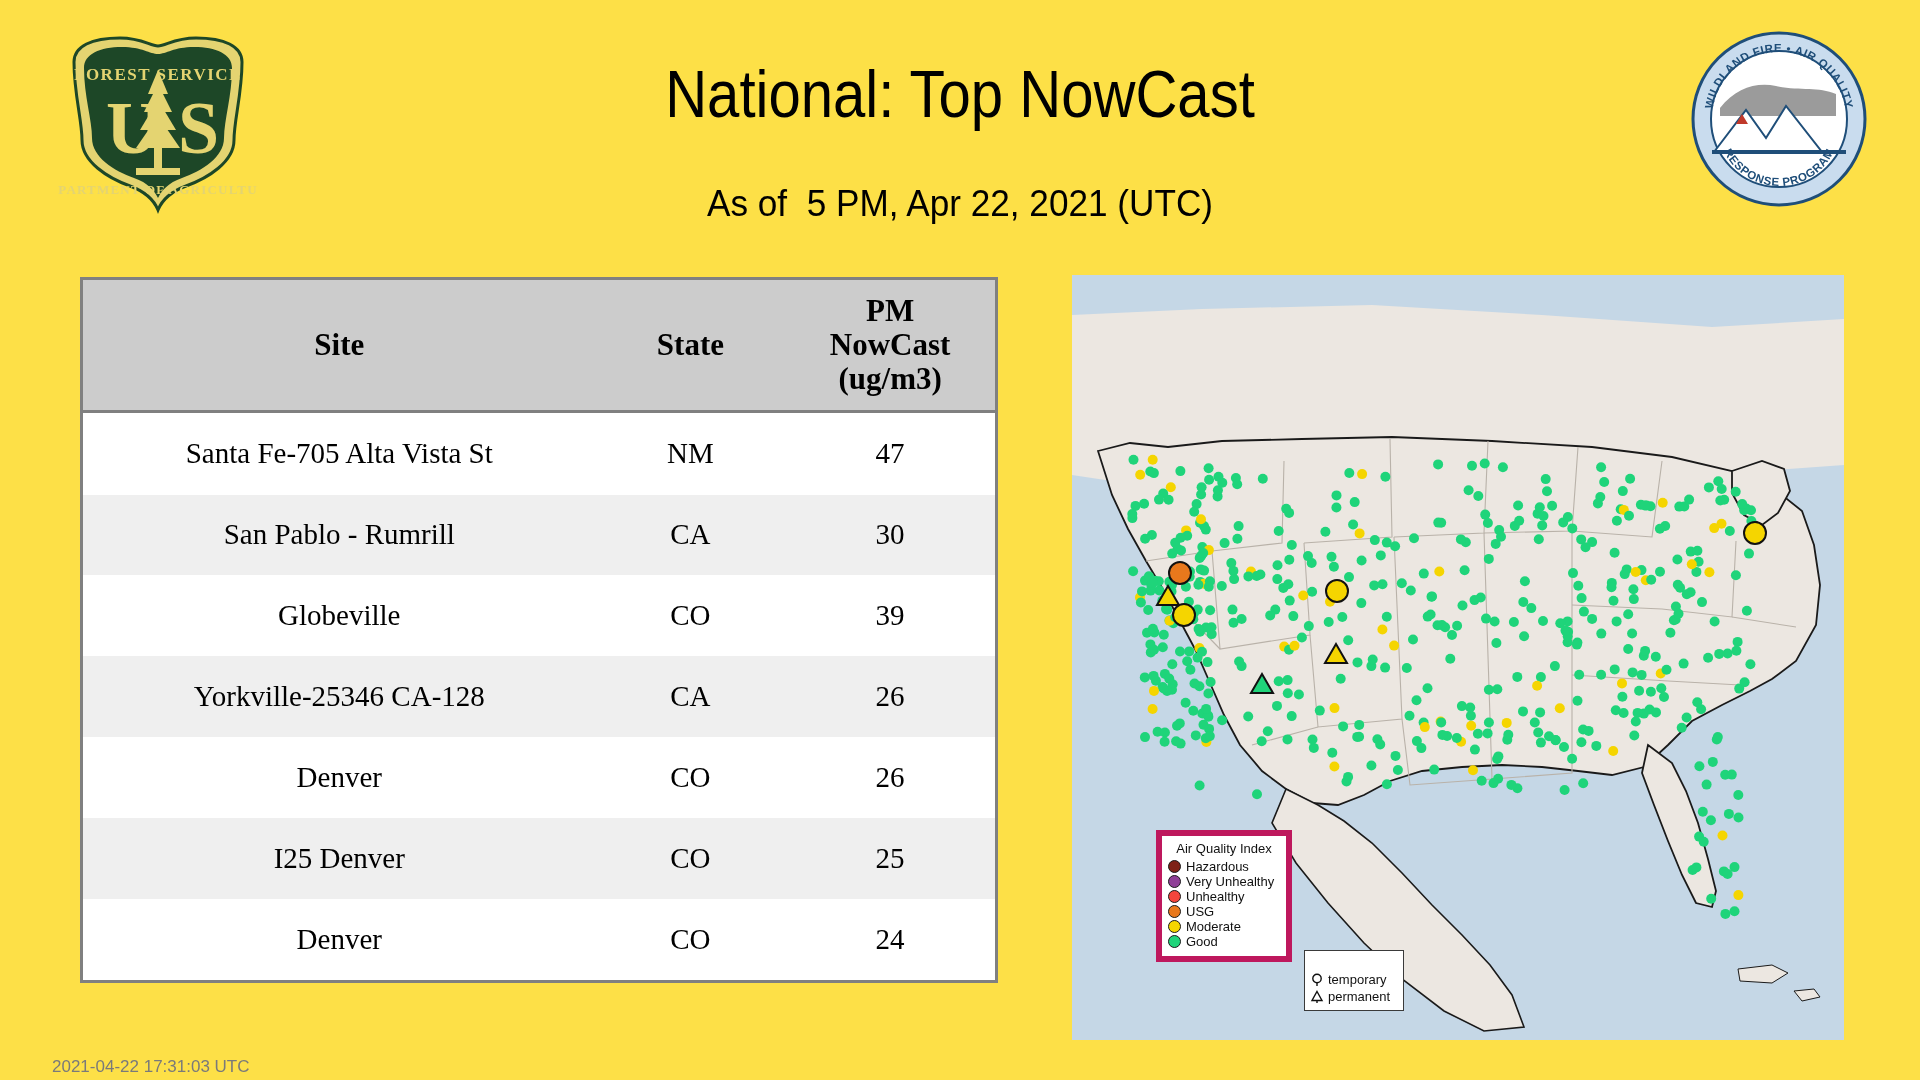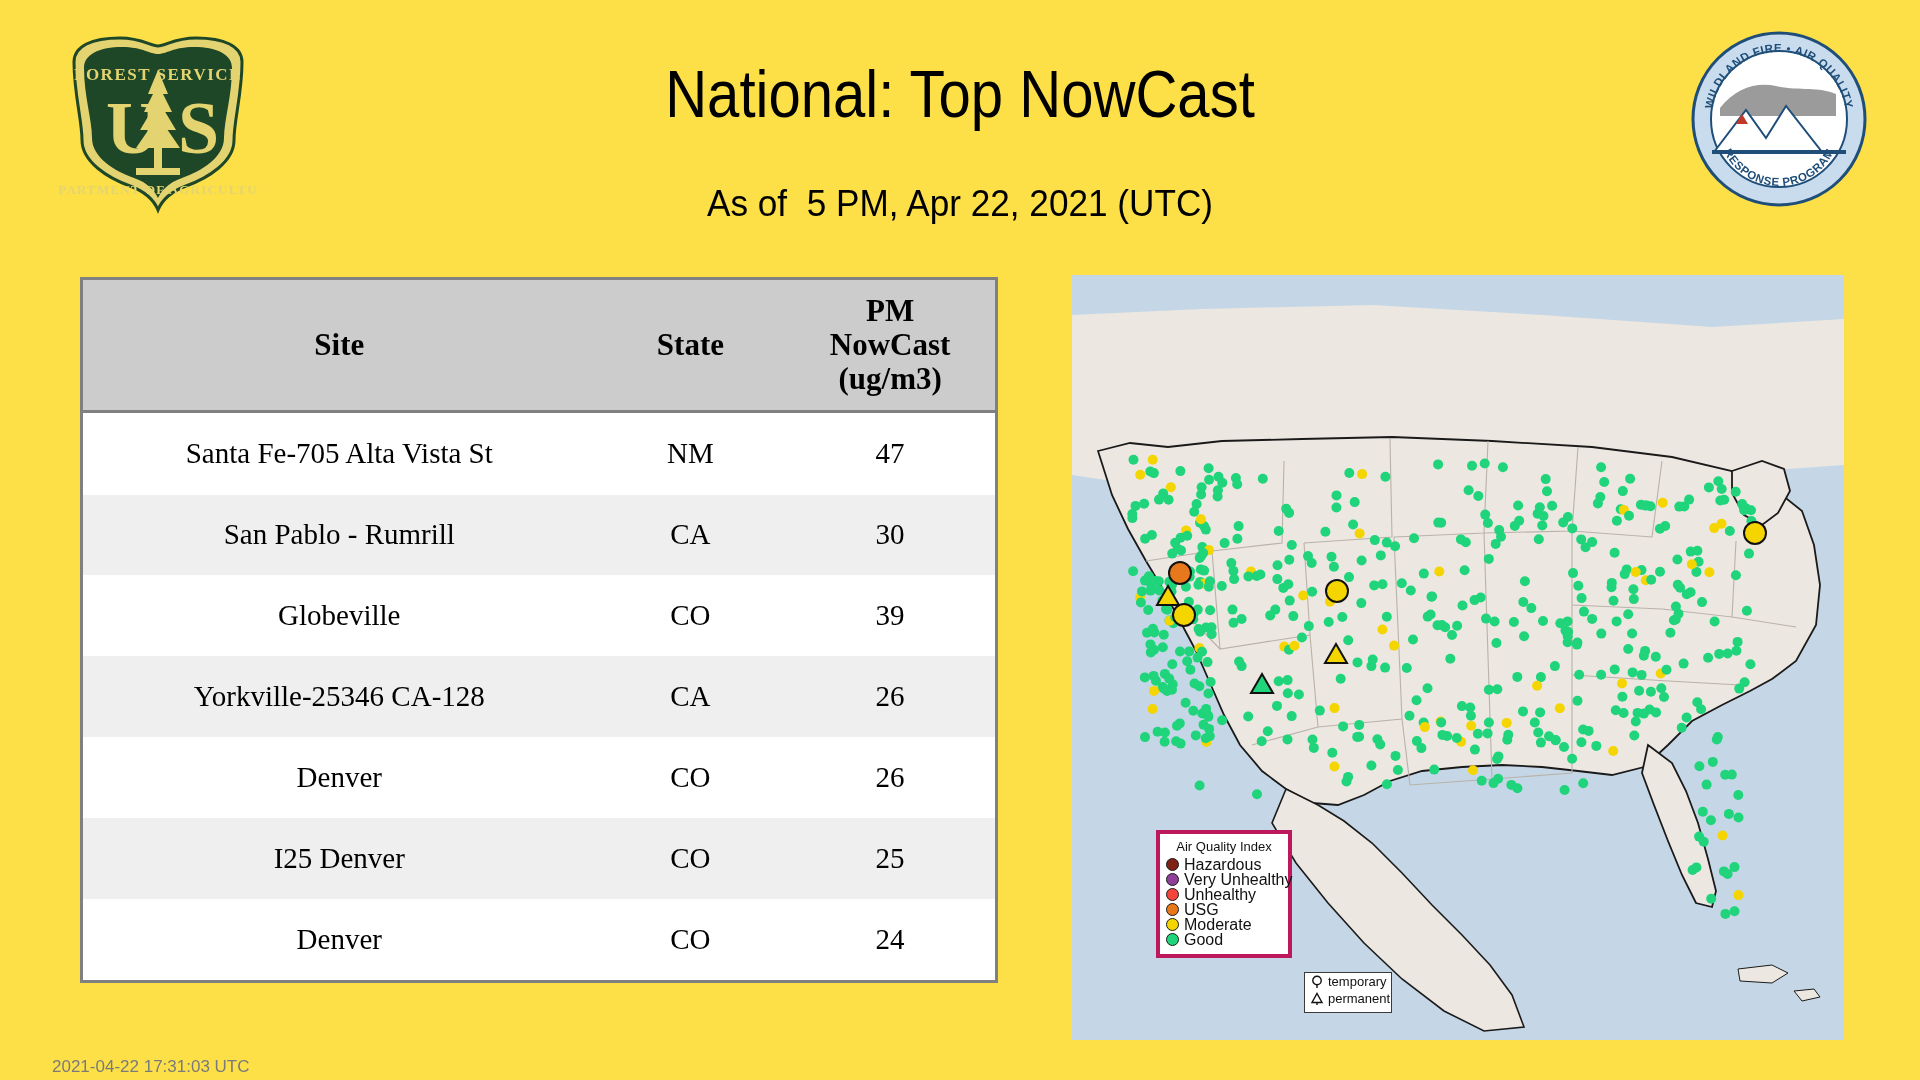--- a/index.html
+++ b/index.html
@@ -96,47 +96,46 @@
     width: 772px; height: 765px;
     background: #c5d7e6;
     overflow: hidden;
   }
   #map-svg { position: absolute; left: 0; top: 0; }
 
   
   #aqi-legend {
     position: absolute; left: 84px; top: 555px;
     width: 136px;
-    background: #fff; border: 4px solid #be185d;
+    background: #fff; border: 6px solid #be185d;
     padding: 5px 6px 7px 6px;
     box-sizing: border-box;
     font-family: "Liberation Sans", sans-serif;
   }
   #aqi-legend .lg-title {
     font-size: 13px; color: #111; text-align: center;
     margin-bottom: 3px;
   }
   #aqi-legend .lg-row {
     display: flex; align-items: center; gap: 5px;
     height: 15px;
   }
   #aqi-legend .dot {
     width: 11px; height: 11px; border-radius: 50%;
     border: 1px solid #1a1a1a; flex: 0 0 auto;
   }
-  #aqi-legend .lg-label { font-size: 16px; color: #111; white-space: nowrap; }
+  #aqi-legend .lg-label { font-size: 13px; color: #111; white-space: nowrap; }
 
   #site-legend {
     position: absolute; left: 232px; top: 675px;
-    width: 88px;
+    width: 100px;
     background: #fff; border: 1px solid #3a3a3a;
-    padding: 0 5px 5px 5px;
+    padding: 20px 5px 5px 5px;
     box-sizing: border-box;
     font-family: "Liberation Sans", sans-serif;
-    margin-top: 22px;
   }
   #site-legend .sl-row {
     display: flex; align-items: center; gap: 4px; height: 17px;
   }
   #site-legend .sl-label { font-size: 13px; color: #111; white-space: nowrap; }
   .glyph { width: 14px; height: 14px; flex: 0 0 auto; }
 </style>
 </head>
 <body>
 

